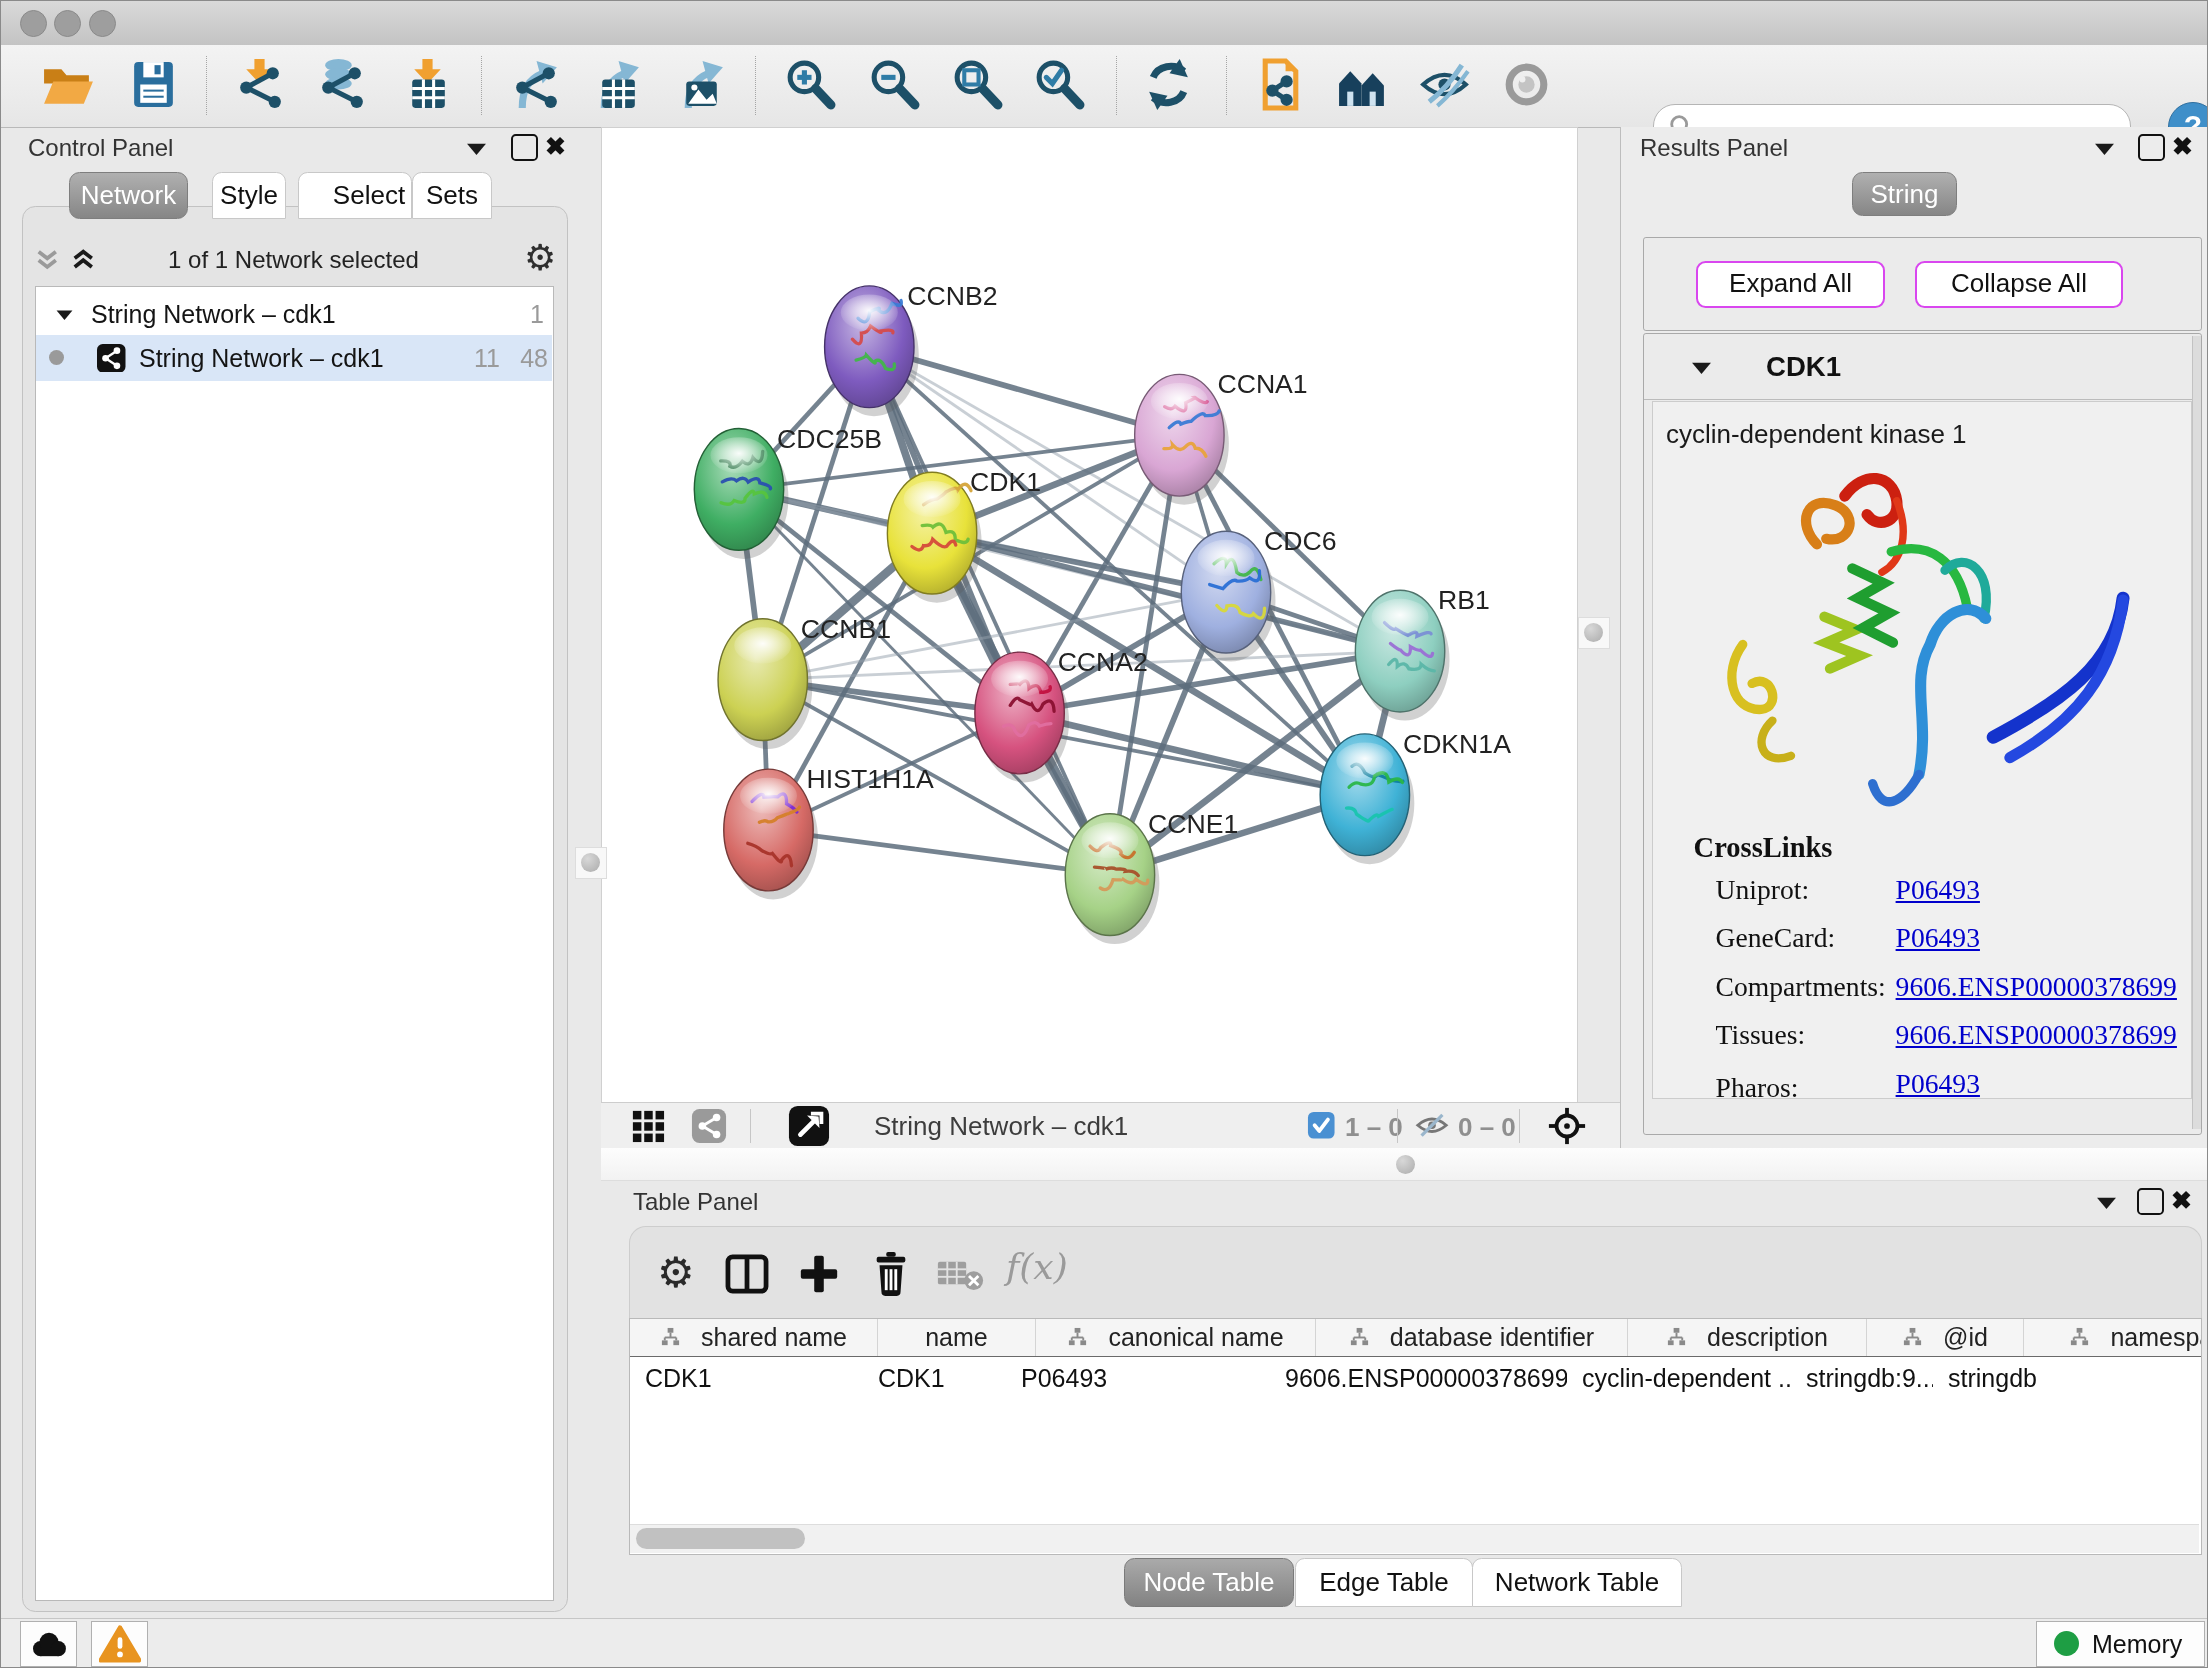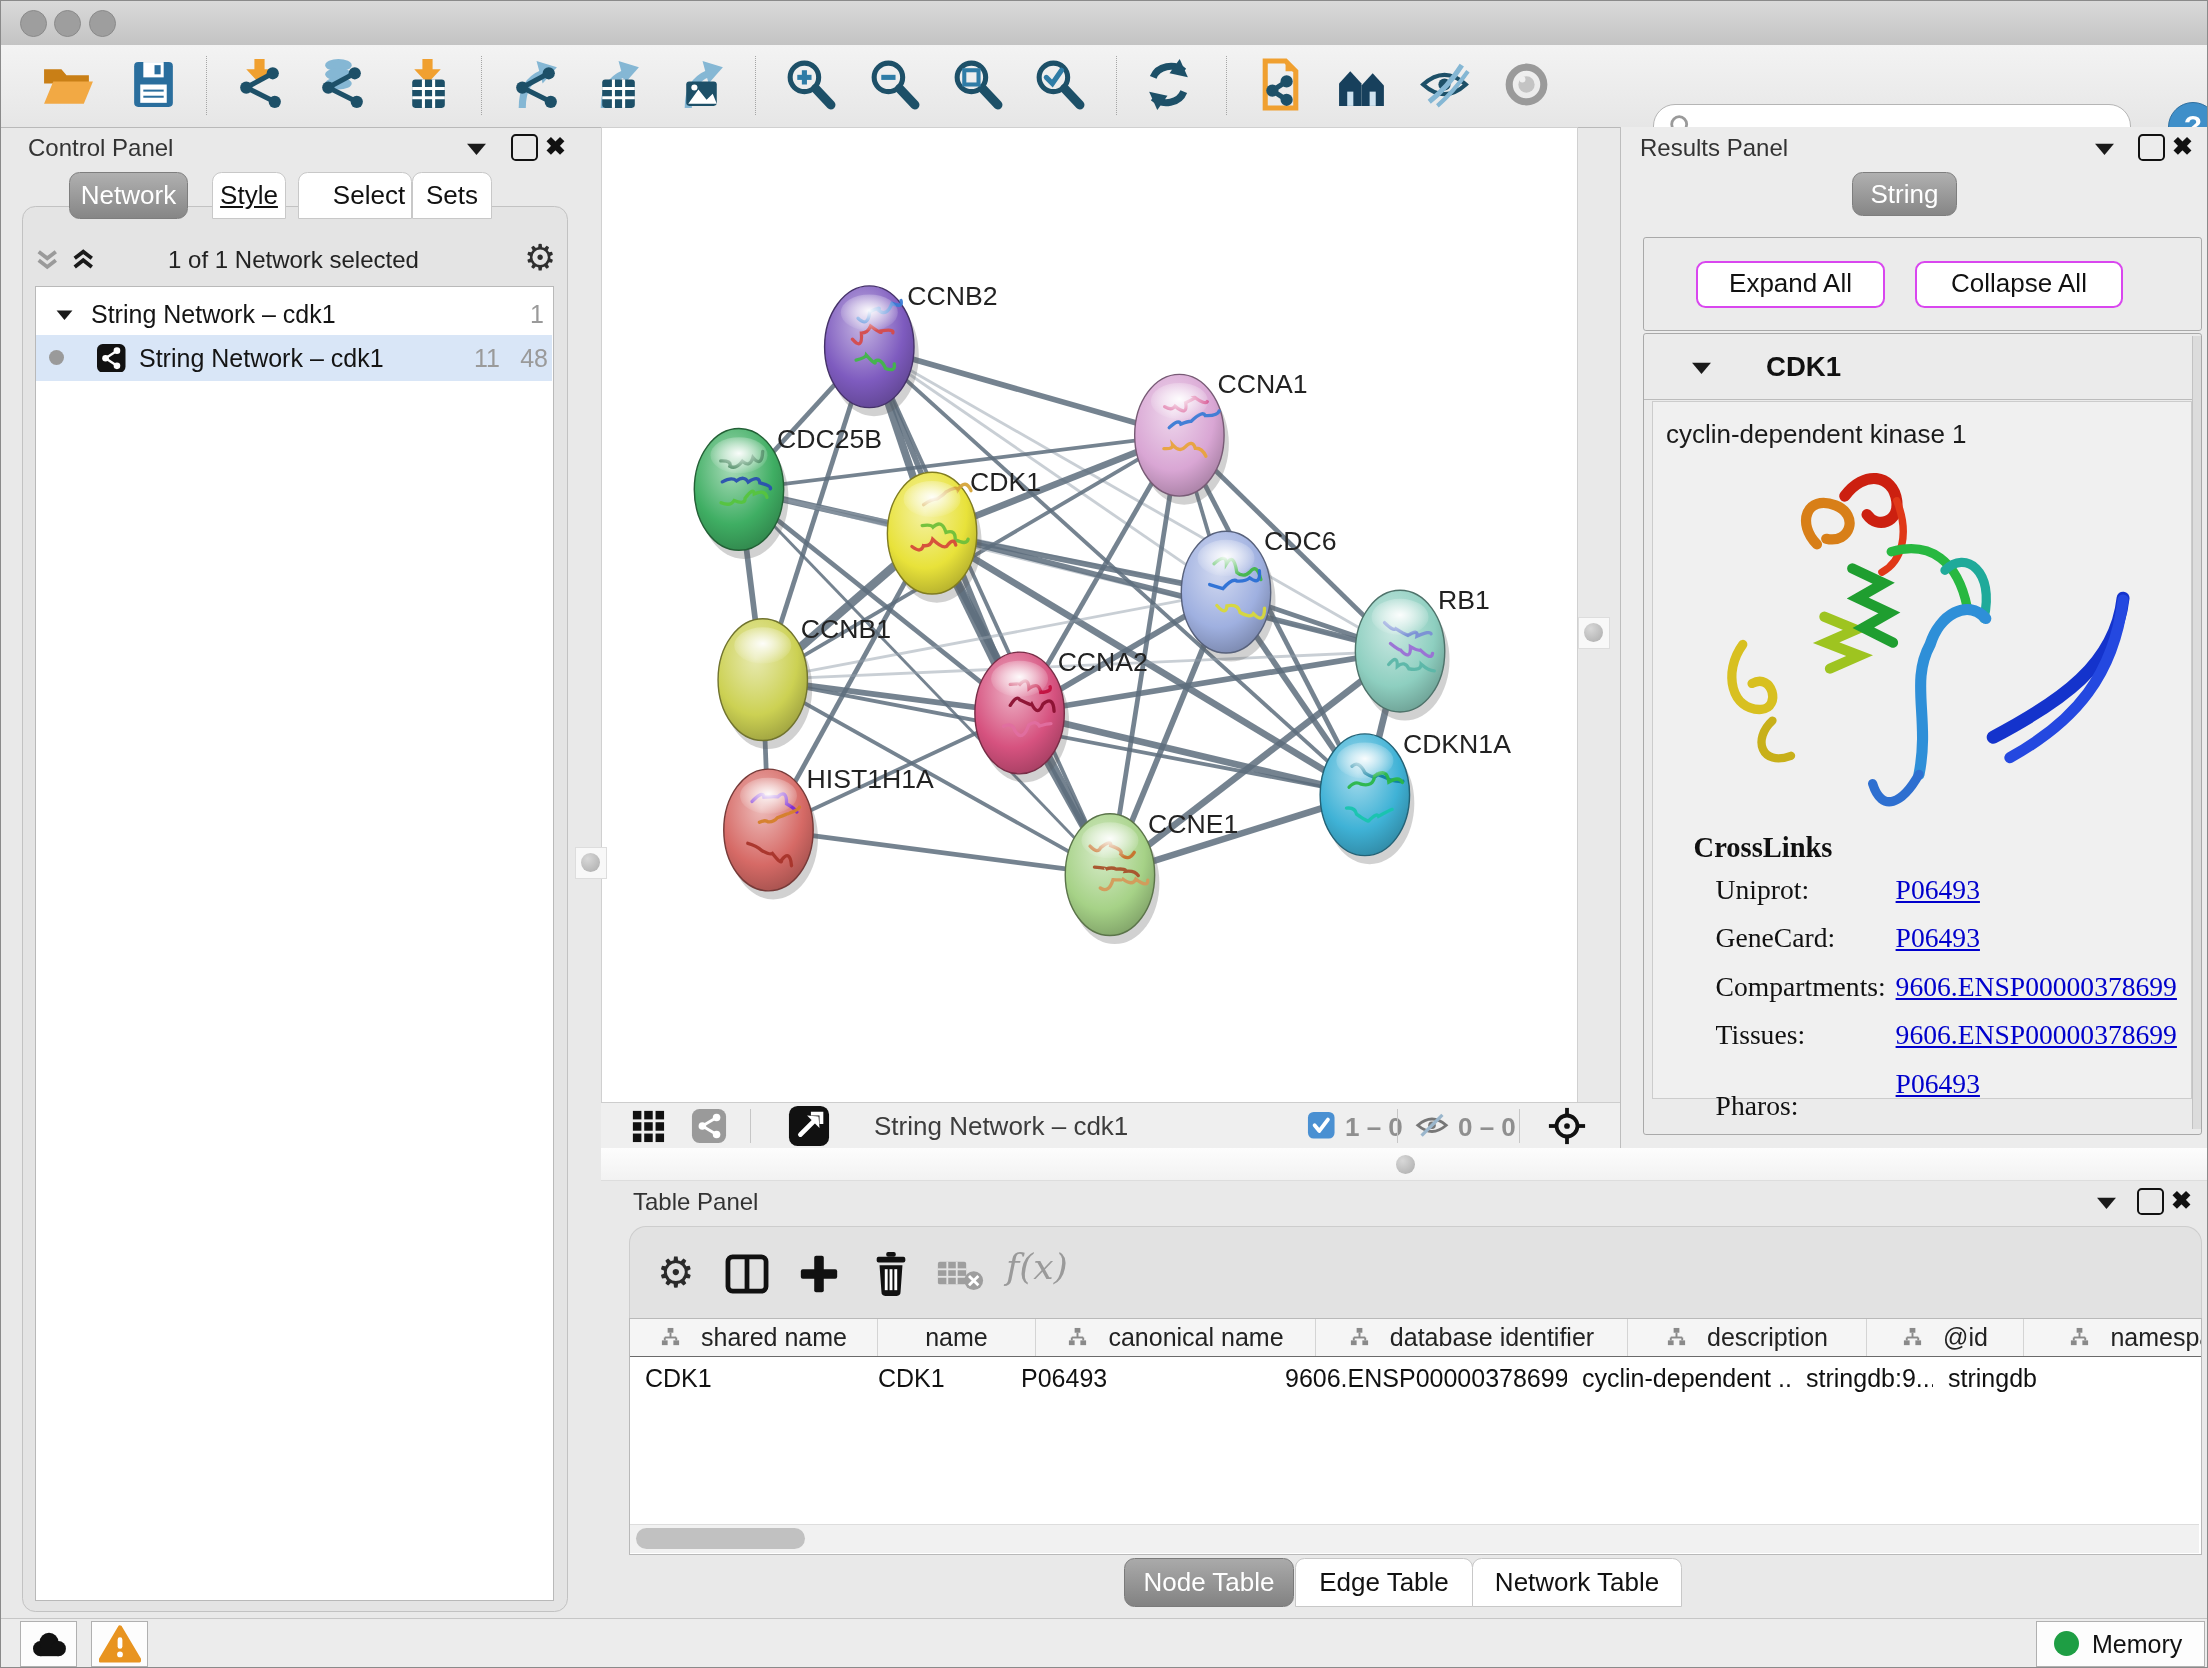--- a/index.html
+++ b/index.html
@@ -618,21 +618,21 @@
       <div class="abs serif" style="left:41px;top:430px;font-size:28.5px;font-weight:bold;color:#111">CrossLinks</div>
       <div id="crosslinks">
           <div class="abs serif" style="left:63px;top:472px;font-size:27.6px;color:#111">Uniprot:</div>
         <div class="abs serif link" style="left:243px;top:472px;font-size:27.6px">P06493</div>
           <div class="abs serif" style="left:63px;top:520px;font-size:27.6px;color:#111">GeneCard:</div>
         <div class="abs serif link" style="left:243px;top:520px;font-size:27.6px">P06493</div>
           <div class="abs serif" style="left:63px;top:569px;font-size:27.6px;color:#111">Compartments:</div>
         <div class="abs serif link" style="left:243px;top:569px;font-size:27.6px">9606.ENSP00000378699</div>
           <div class="abs serif" style="left:63px;top:617px;font-size:27.6px;color:#111">Tissues:</div>
         <div class="abs serif link" style="left:243px;top:617px;font-size:27.6px">9606.ENSP00000378699</div>
-          <div class="abs serif" style="left:63px;top:688px;font-size:27.6px;color:#111">Pharos:</div>
+          <div class="abs serif" style="left:63px;top:670px;font-size:27.6px;color:#111">Pharos:</div>
         <div class="abs serif link" style="left:243px;top:666px;font-size:27.6px">P06493</div>
         </div>
     </div>
     <div class="abs" style="left:548px;top:1.9px;width:7.6px;height:793px;background:#dcdcdc;border-left:1px solid #c2c2c2"></div>
   </div>
 
   <div class="abs ptitle" style="left:632px;top:1187px">Table Panel</div>
   <div class="abs" style="left:2094px;top:1193px">
     <svg width="23" height="17" viewBox="0 0 24 18">
         <polygon points="2,4 22,4 12,16" fill="#1a1a1a"></polygon>
@@ -796,20 +796,20 @@
           <circle cx="22" cy="31" r="3" fill="#fff"></circle>
         </svg>
       </div>
     <div class="abs sbtn" style="left:2035px;top:1.9px;width:167px;height:44px">
       <div class="abs" style="left:17px;top:9.5px;width:25px;height:25px;border-radius:50%;background:#1e9e44"></div>
       <div class="abs" style="left:55px;top:8.6px;font-size:25px;color:#111">Memory</div>
     </div>
   </div>
 
 <div class="abs tab sel" style="left: 68px; top: 171px; width: 119px;">Network</div>
-    <div class="abs tab" style="left: 211px; top: 171px; width: 74px; text-decoration: underline;">Style</div>
+    <div class="abs tab" style="left: 211px; top: 171px; width: 74px;">Style</div>
     <div class="abs tab" style="left: 297px; top: 171px; width: 114px; padding-left: 28px;">Select</div>
     <div class="abs tab" style="left: 411px; top: 171px; width: 80px;">Sets</div>
     <div class="abs btab sel" style="left: 1123px; top: 1557px; width: 170px;">Node Table</div>
     <div class="abs btab" style="left: 1294px; top: 1557px; width: 178px;">Edge Table</div>
     <div class="abs btab" style="left: 1471px; top: 1557px; width: 210px;">Network Table</div>
   </div>
 
 
 </body></html>

